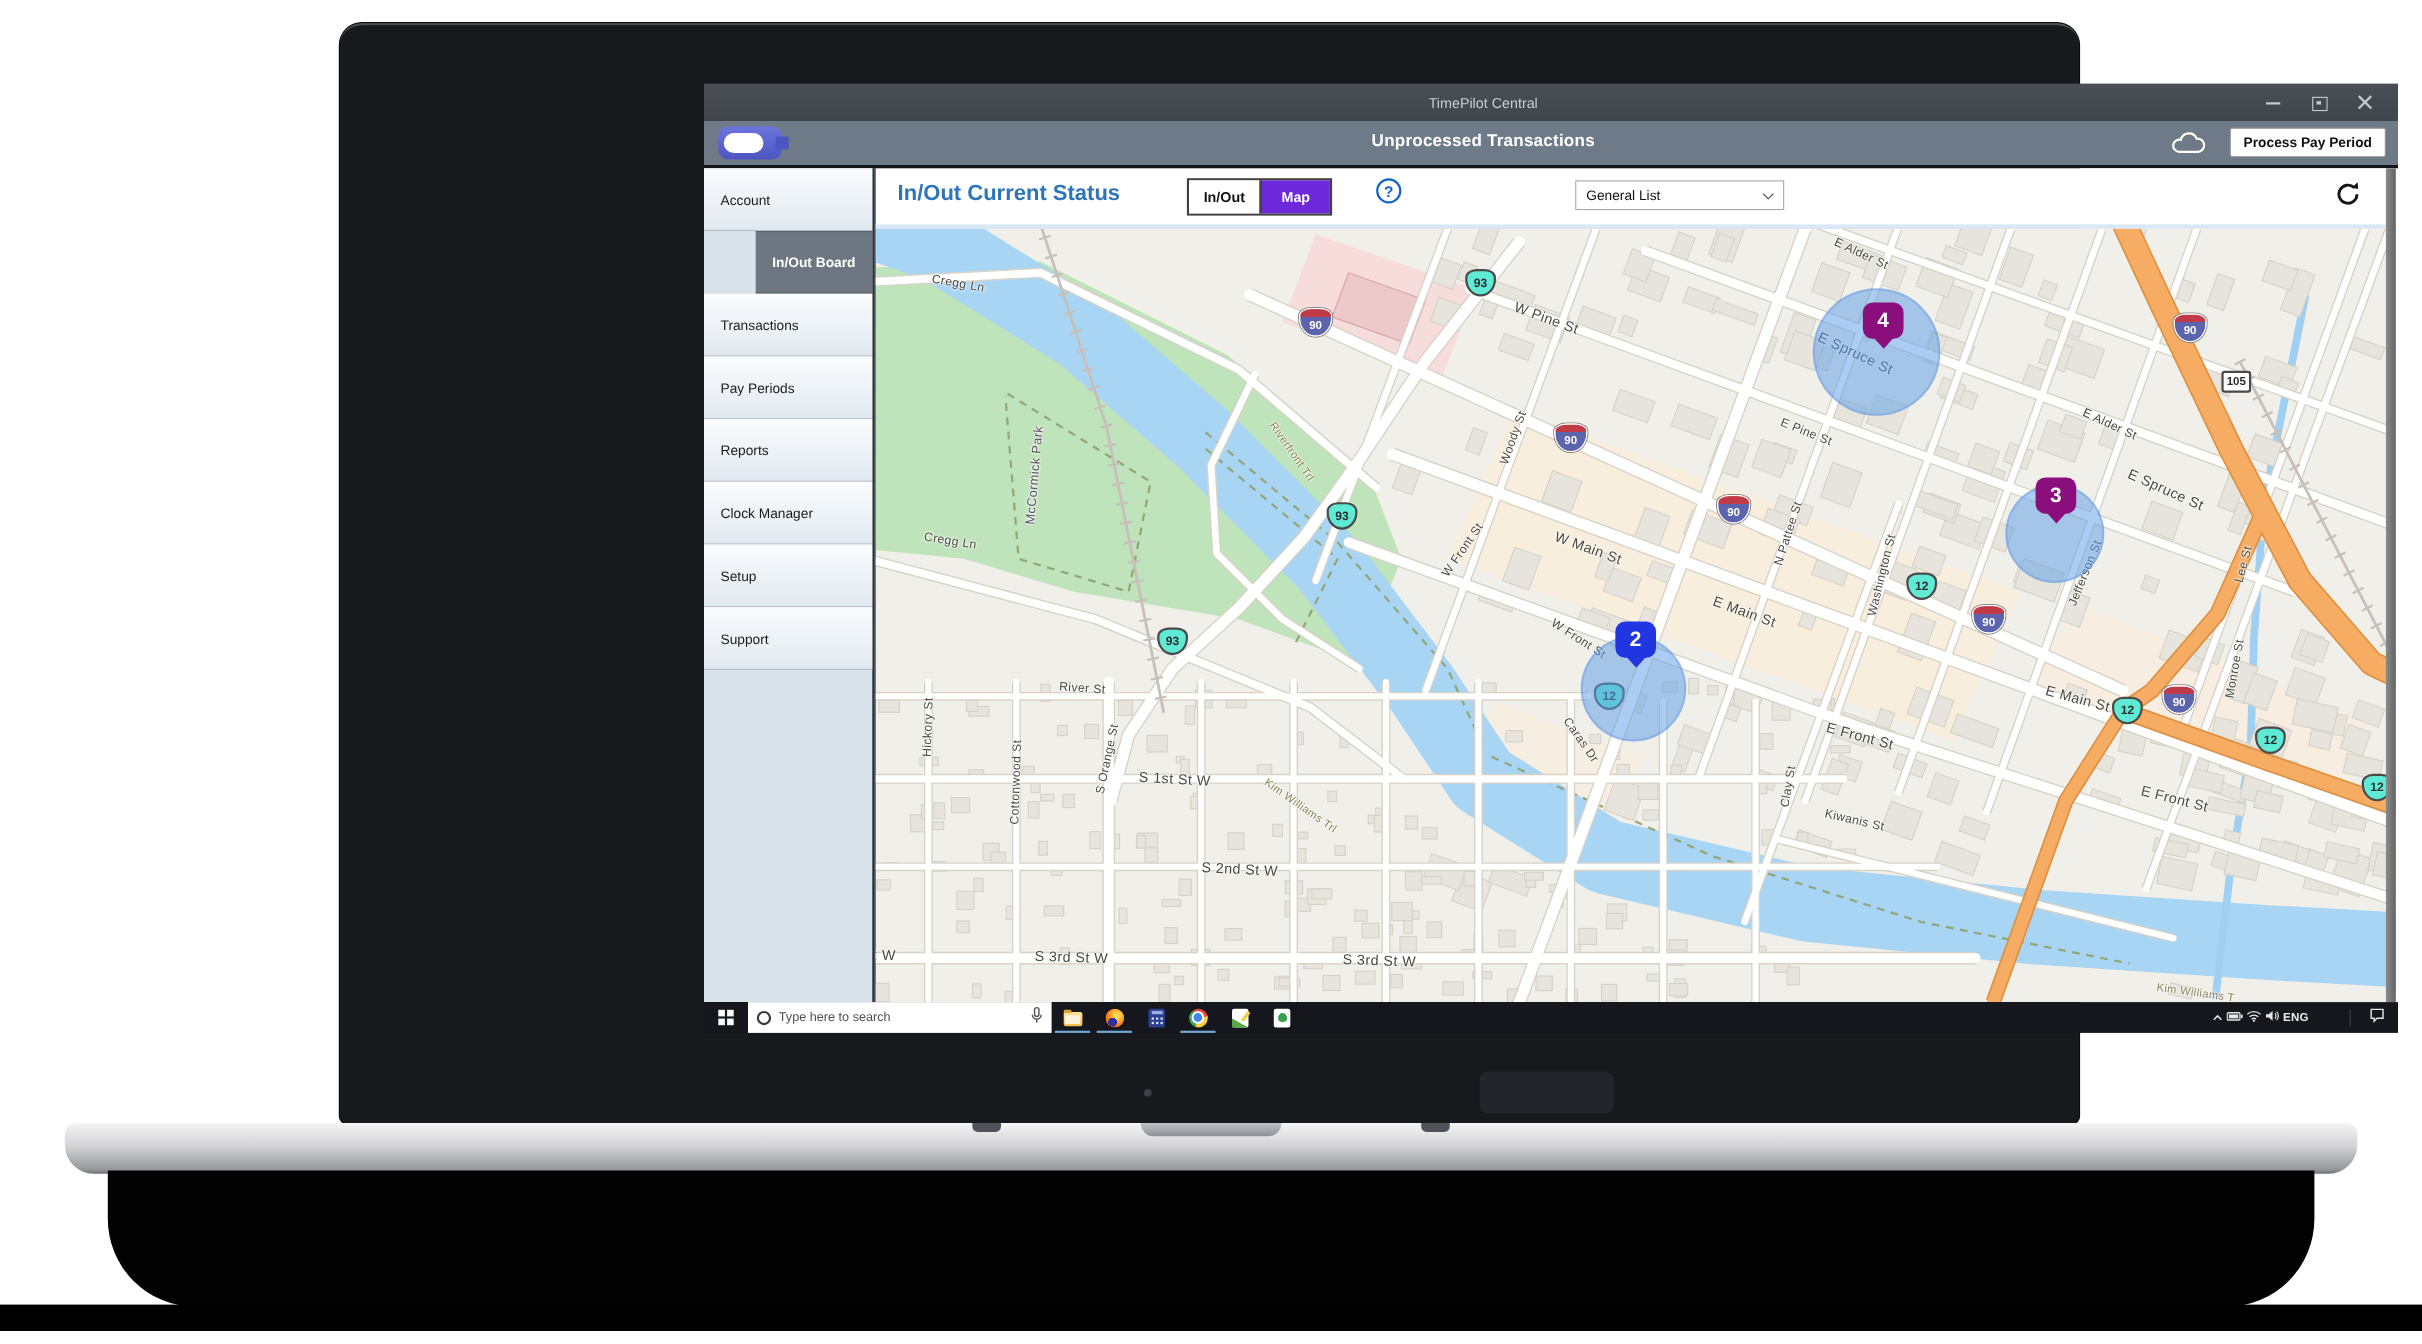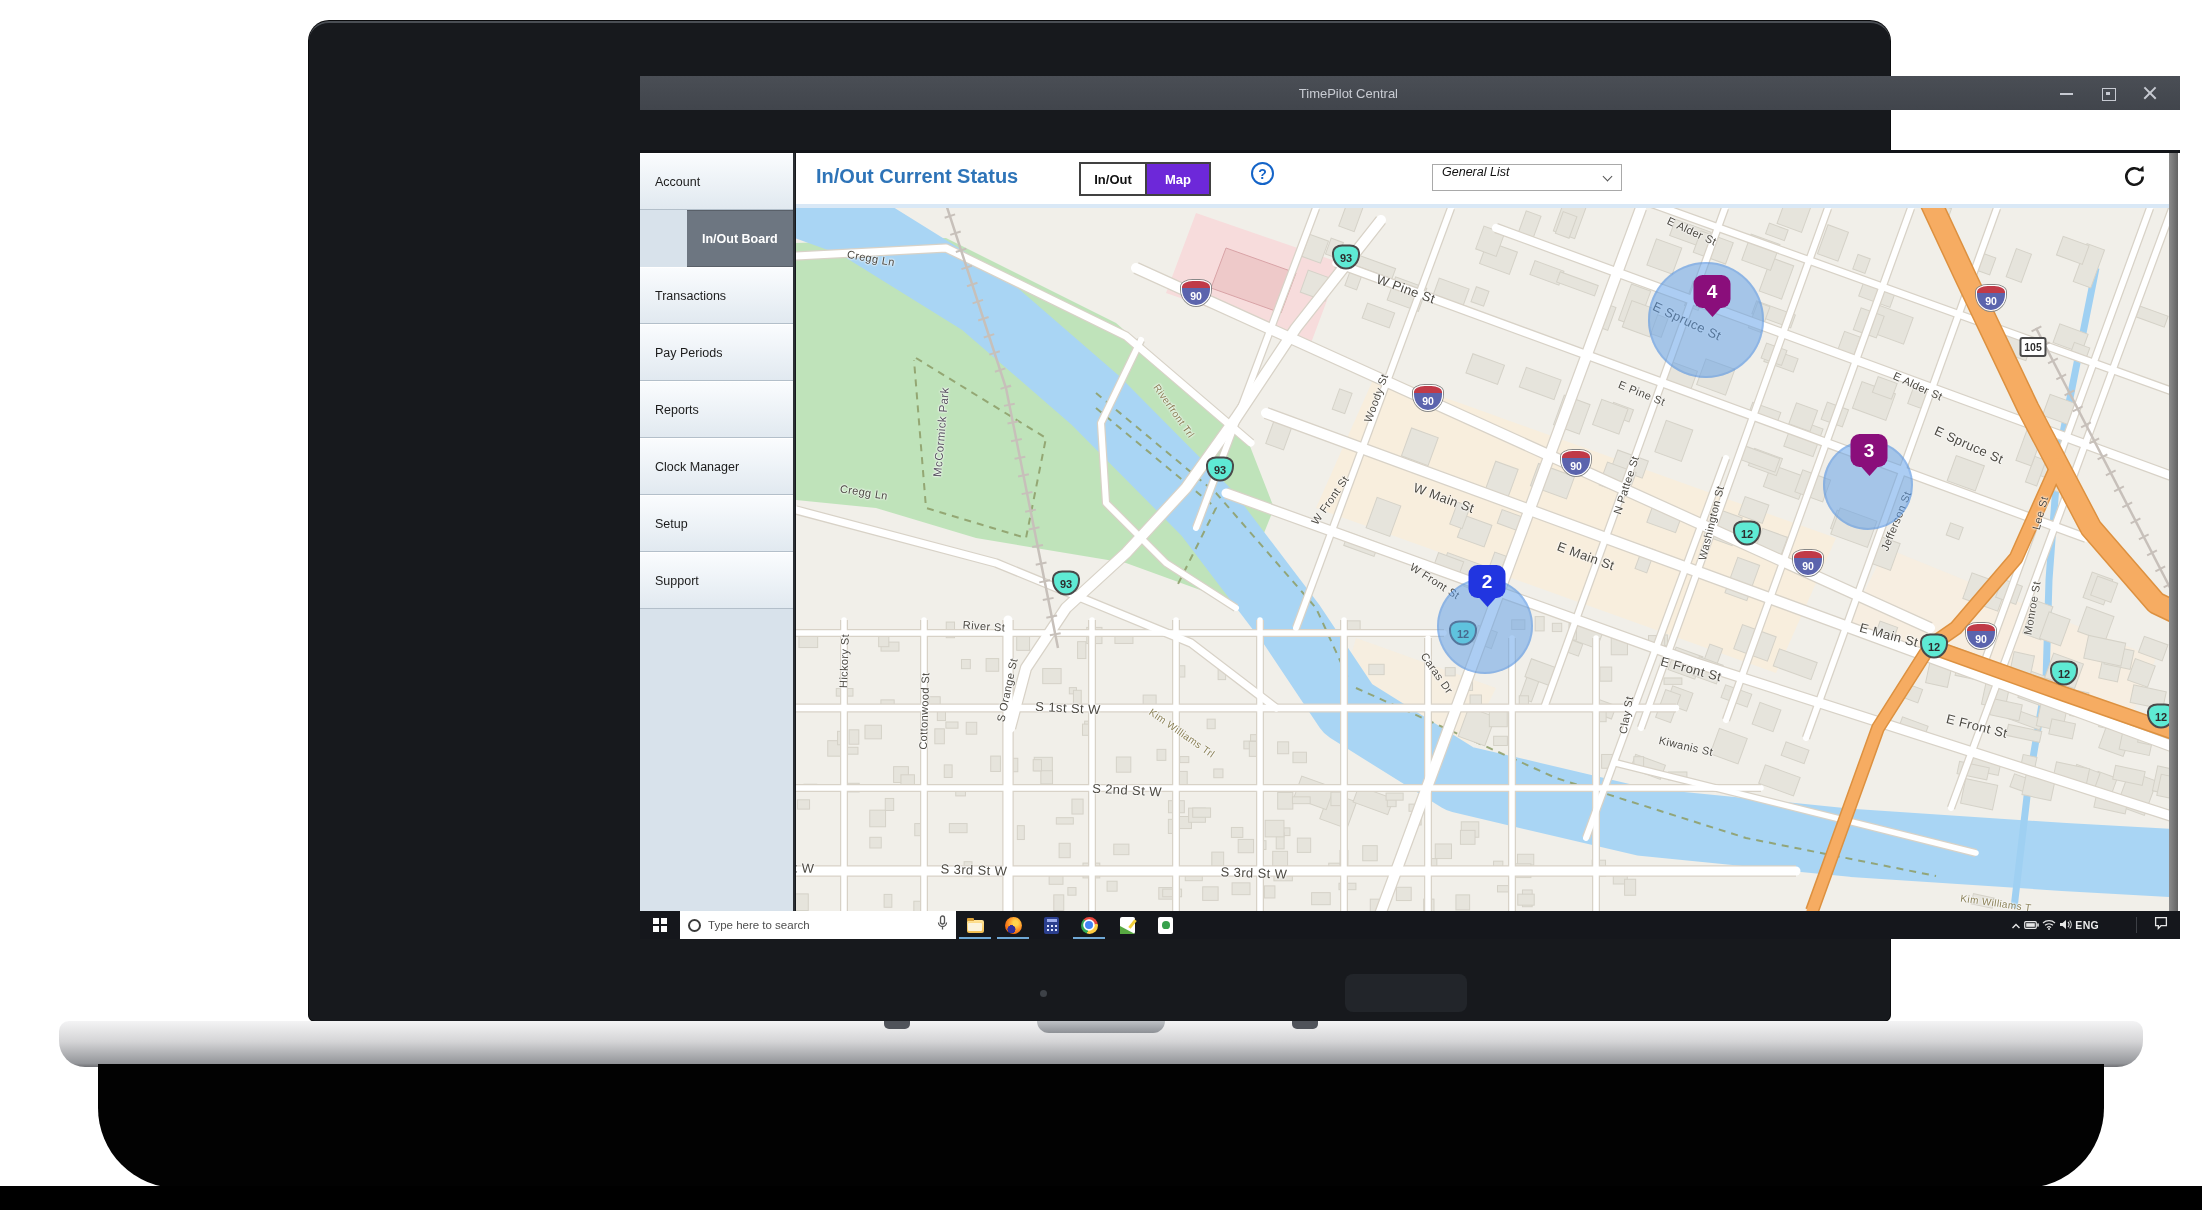--- a/index.html
+++ b/index.html
@@ -50,21 +50,21 @@
   
   .toolbar{position:absolute;left:487px;top:130px;width:1382px;height:55px;background:#fff;border-bottom:4px solid #d9e8f6;}
   .tb-heading{position:absolute;left:20px;top:12px;font-size:20px;font-weight:bold;color:#2e74b8;}
   .view-toggle{position:absolute;left:283px;top:9px;height:34px;display:flex;border:2px solid #414141;}
   .vt-btn{min-width:64px;padding:0 10px;display:flex;align-items:center;justify-content:center;font-size:13px;font-weight:bold;
           background:#fff;color:#111;cursor:default;}
   .vt-btn.active{background:#6d28d9;color:#fff;border-left:2px solid #414141;}
   .help-btn{position:absolute;left:455px;top:9px;width:23px;height:23px;border:2px solid #1464c8;border-radius:50%;
             color:#1464c8;font-size:14px;font-weight:bold;display:flex;align-items:center;justify-content:center;cursor:default;}
   .dropdown{position:absolute;left:636px;top:11px;width:190px;height:27px;border:1px solid #a9a9a9;background:#fff;
-            display:flex;align-items:flex-start;padding:0 9px;font-size:12.5px;color:#111;cursor:default;font-style:italic;}
+            display:flex;align-items:center;padding:0 9px;font-size:12.5px;color:#111;cursor:default;}
   .chev{position:absolute;right:10px;top:8px;width:7px;height:7px;border-right:1.8px solid #555;border-bottom:1.8px solid #555;transform:rotate(45deg);}
   .refresh-btn{position:absolute;right:30px;top:10px;cursor:default;}
 
   
   .map{position:absolute;left:487px;top:185px;width:1382px;height:703px;overflow:hidden;background:#f1efe9;}
   .map svg{position:absolute;left:0;top:0;}
   .map-right-strip{position:absolute;left:1860px;top:130px;width:9px;height:758px;background:linear-gradient(90deg,#8b8b8b,#636363);}
   .mlbl{position:absolute;white-space:nowrap;color:#4c4942;letter-spacing:.4px;
         text-shadow:0 0 2px #fff,0 0 2px #fff,0 0 3px #fff;}
   .mlbl.main{font-size:13px;} .mlbl.side{font-size:11px;} .mlbl.park{font-size:11.5px;color:#585260;}
@@ -125,20 +125,30 @@
 
     <div class="titlebar">
       <span class="win-title">TimePilot Central</span>
       <div class="win-controls">
         <span class="wc wc-min"></span>
         <span class="wc wc-max"></span>
         <span class="wc wc-close"></span>
       </div>
     </div>
 
+    <div class="appheader">
+      <div class="logo"></div>
+      <span class="appheader-title">Unprocessed Transactions</span>
+      <span class="cloud">
+        <svg width="36" height="26" viewBox="0 0 36 24">
+            <path d="M9 19 a5.5 5.5 0 1 1 1.6-10.8 a7.5 7.5 0 0 1 14.3-1.2 a5 5 0 1 1 1.6 12 z" fill="none" stroke="#fff" stroke-width="2"></path>
+          </svg>
+      </span>
+      <button class="process-btn">Process Pay Period</button>
+    </div>
     <div class="header-sep"></div>
 
     <div class="sidebar" id="sidebar">
         <div class="sb-item">Account</div>
         <div class="sb-item sel">In/Out Board</div>
         <div class="sb-item">Transactions</div>
         <div class="sb-item">Pay Periods</div>
         <div class="sb-item">Reports</div>
         <div class="sb-item">Clock Manager</div>
         <div class="sb-item">Setup</div>

